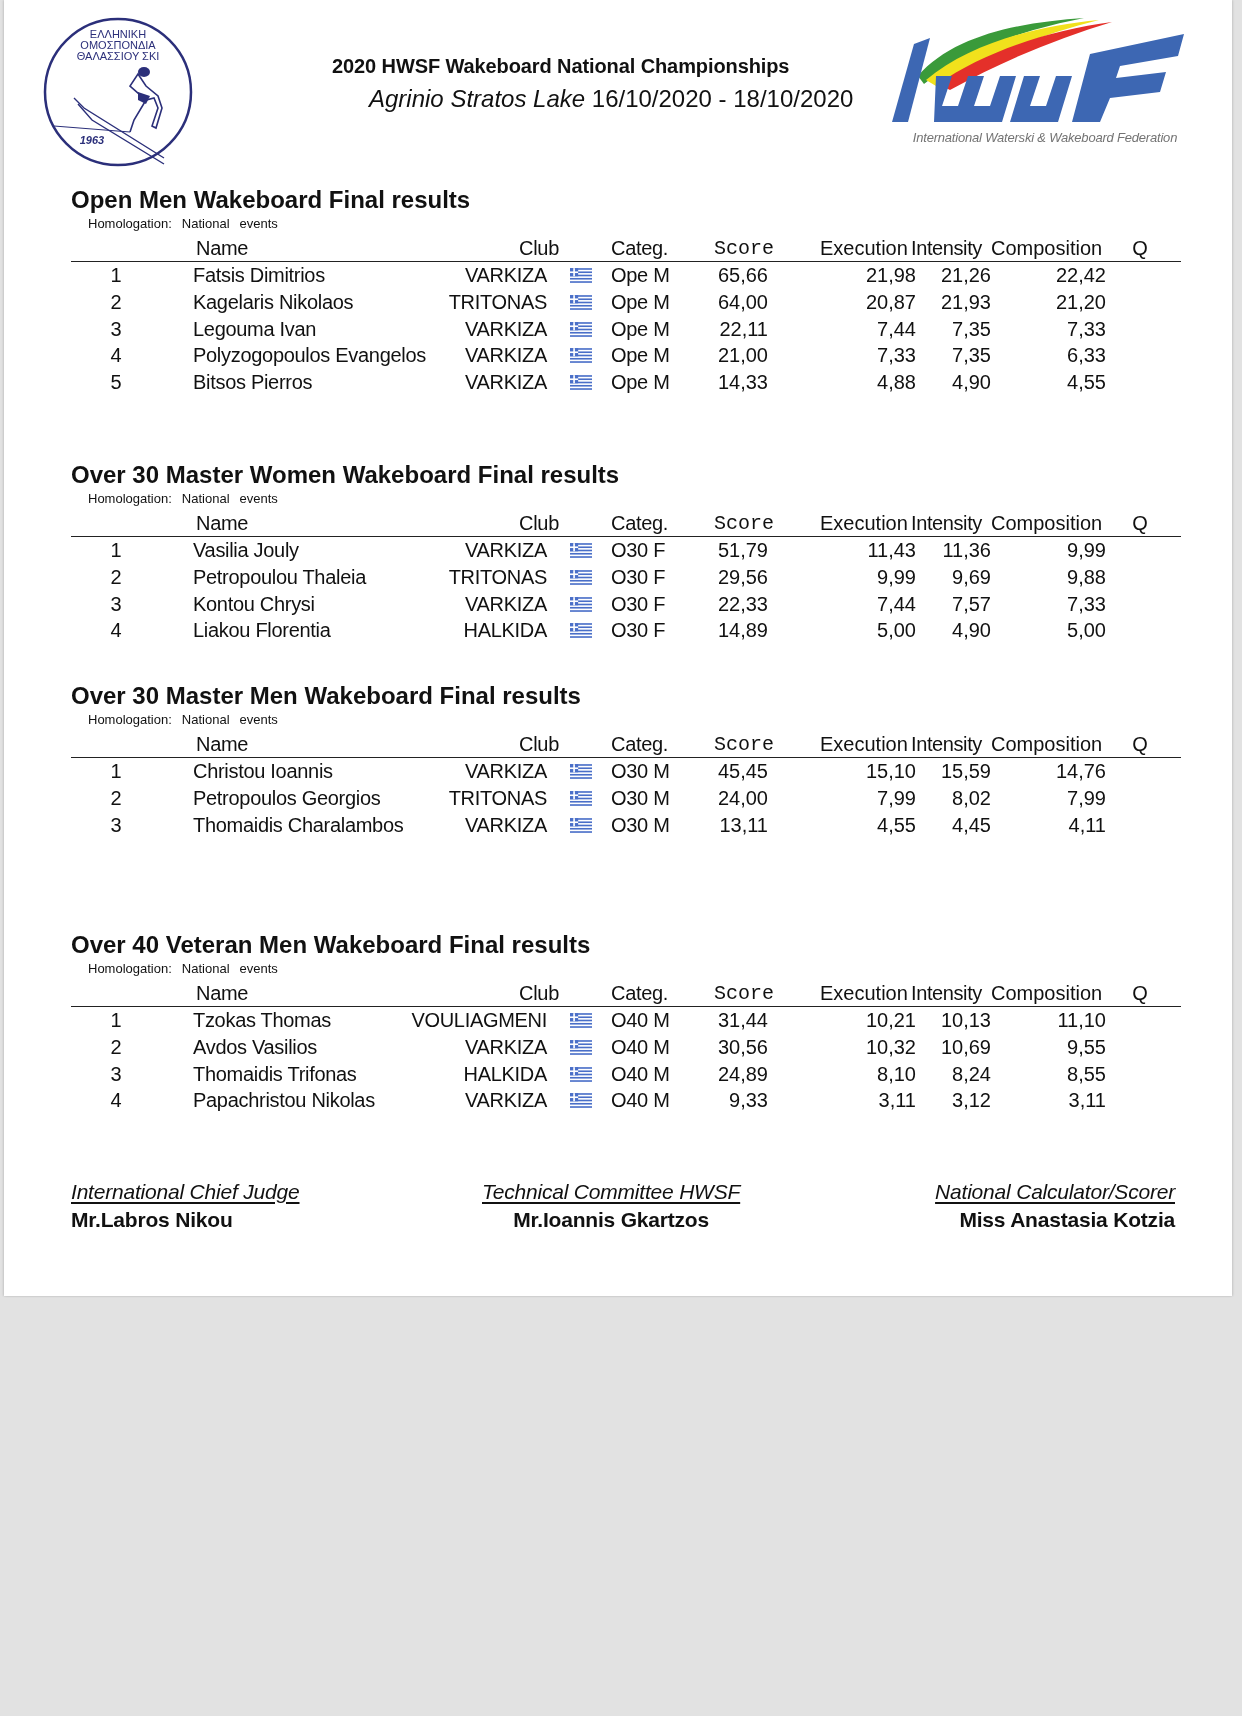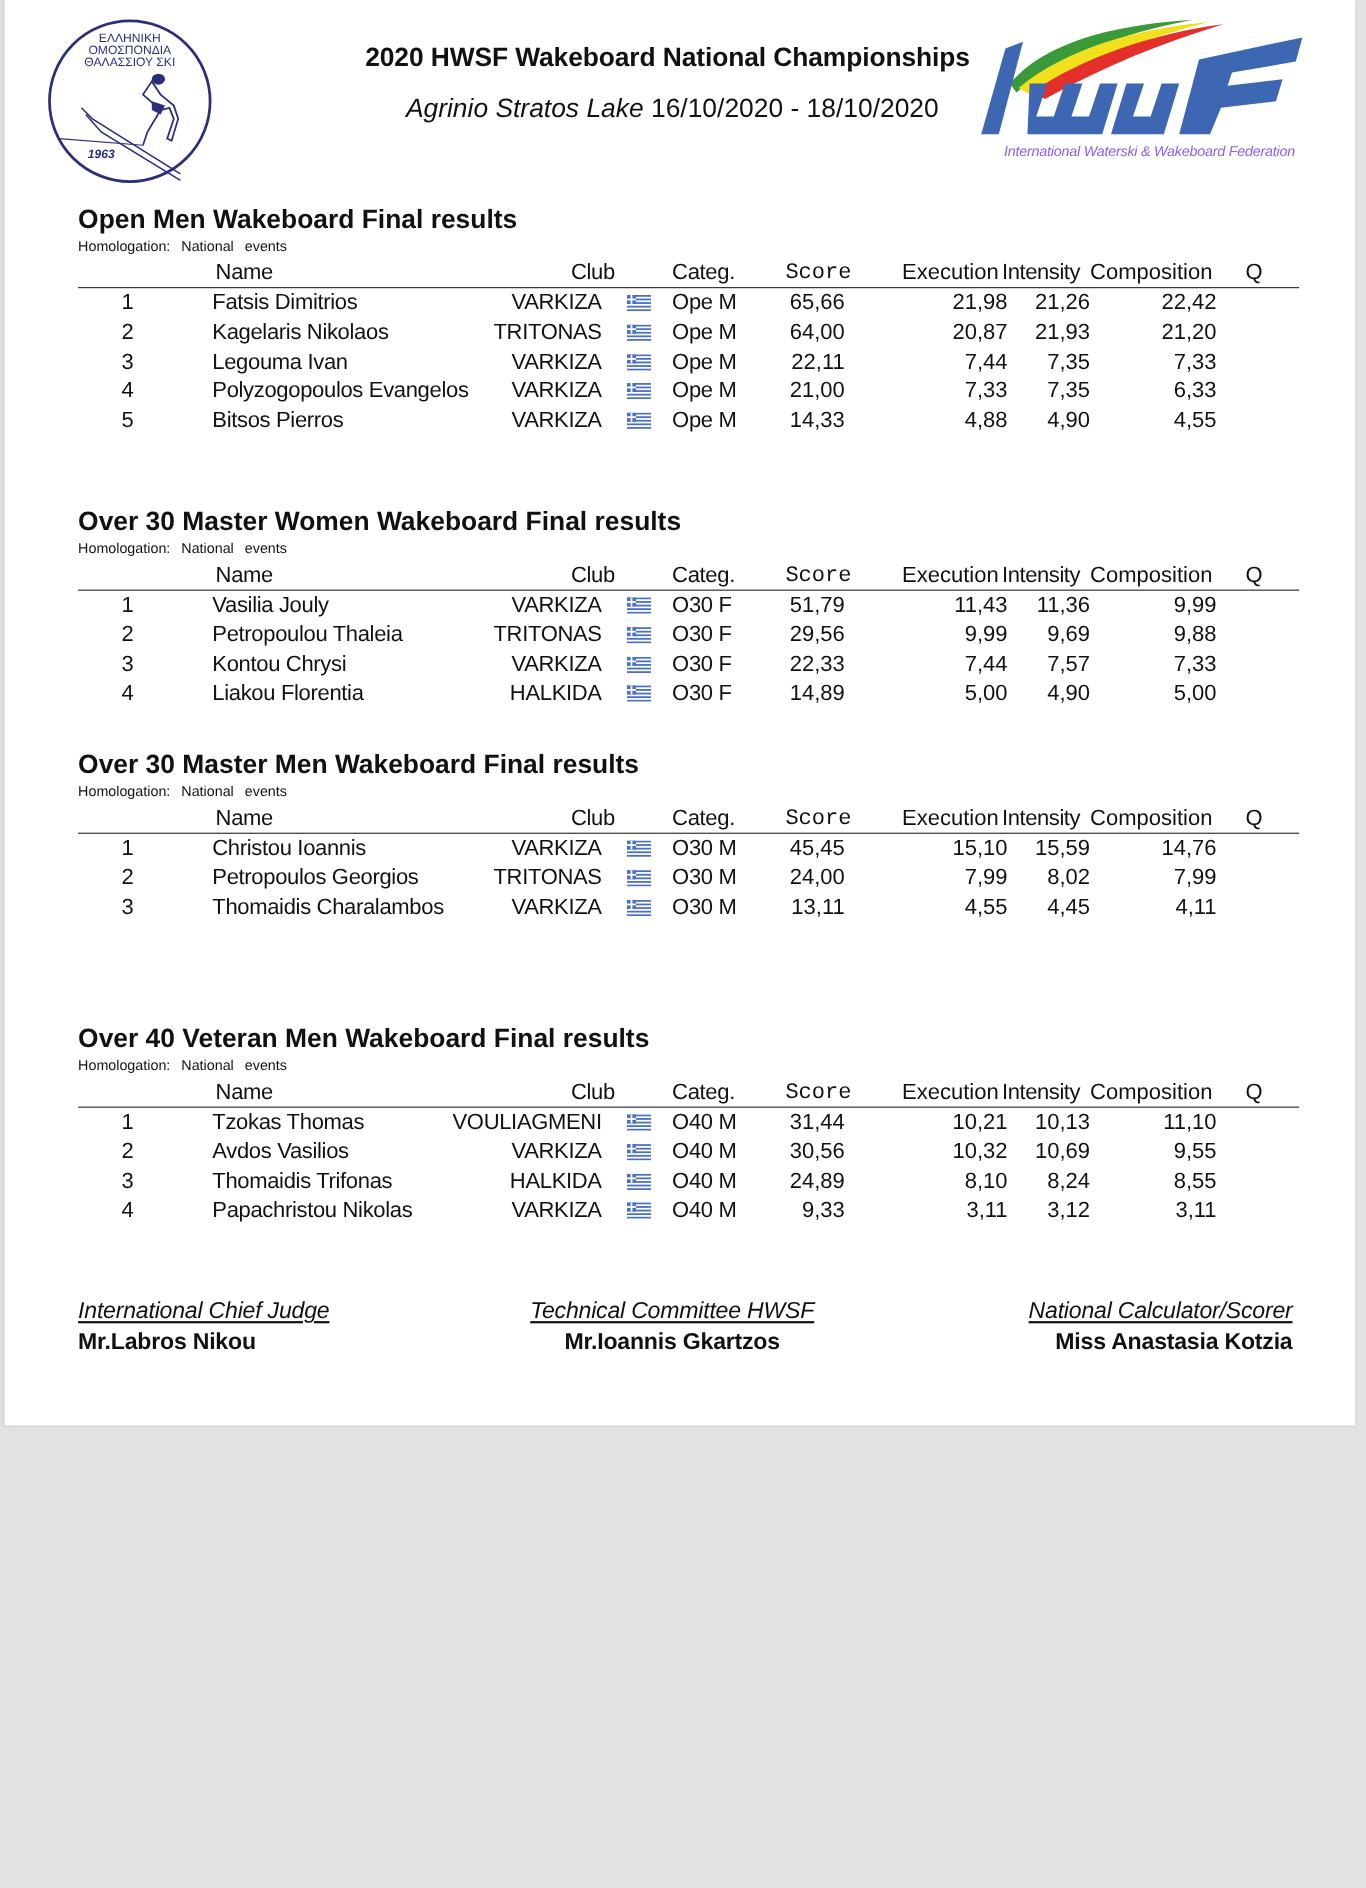--- a/index.html
+++ b/index.html
@@ -12,36 +12,36 @@
   .page {
     position:absolute; left:4px; top:0; width:1228px; height:1296px;
     background:#ffffff;
     box-shadow: 1px 0 2px rgba(0,0,0,0.12), -1px 0 2px rgba(0,0,0,0.12);
   }
   
   .hwsf-logo { position:absolute; left:30px; top:8px; width:168px; height:166px; }
   .iwwf-logo { position:absolute; left:880px; top:14px; width:310px; height:136px; }
   .iwwf-caption {
     position:absolute; left:888px; top:130px; width:306px;
-    font-size:13px; font-style:italic; color:#8b5cf6; text-align:center; letter-spacing:-0.2px;
+    font-size:13px; font-style:italic; color:#737373; text-align:center; letter-spacing:-0.2px;
   }
   .title {
-    position:absolute; left:328px; top:39px;
-    font-size:24px; font-weight:bold; white-space:nowrap; letter-spacing:-0.1px;
+    position:absolute; left:328px; top:55px;
+    font-size:20px; font-weight:bold; white-space:nowrap; letter-spacing:-0.1px;
   }
   .subtitle {
     position:absolute; left:365px; top:85px;
     font-size:24px; white-space:nowrap;
   }
   .subtitle i { font-style:italic; }
 
   
   .section { position:absolute; left:67px; width:1110px; }
   .sec-title { font-size:24px; font-weight:bold; white-space:nowrap; height:30px; line-height:30px; }
-  .homolog { font-size:13px; margin-left:0; height:20px; line-height:18px; white-space:nowrap; }
+  .homolog { font-size:13px; margin-left:17px; height:20px; line-height:18px; white-space:nowrap; }
   .homolog span { margin-right:10px; }
   .table { position:relative; width:1110px; }
   .hdr, .row { position:relative; height:27px; font-size:20px; line-height:27px; white-space:nowrap; }
   .hdr { border-bottom:1.5px solid #222; height:26px; }
   .row { height:26.8px; line-height:26.8px; }
   .c { position:absolute; top:0; }
   .c-rank { left:30px; width:30px; text-align:center; }
   .c-name { left:122px; letter-spacing:-0.3px; }
   .c-club { right:634px; text-align:right; letter-spacing:-0.3px; }
   .c-flag { left:499px; top:6px; width:22px; height:15px; }

